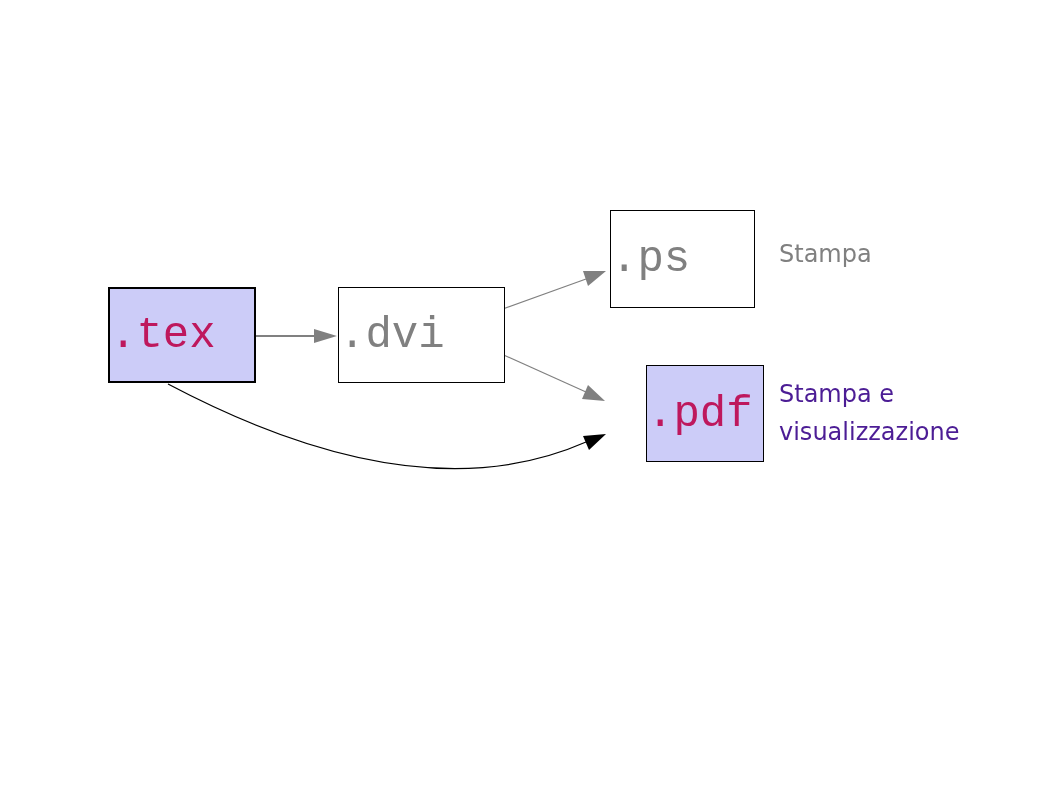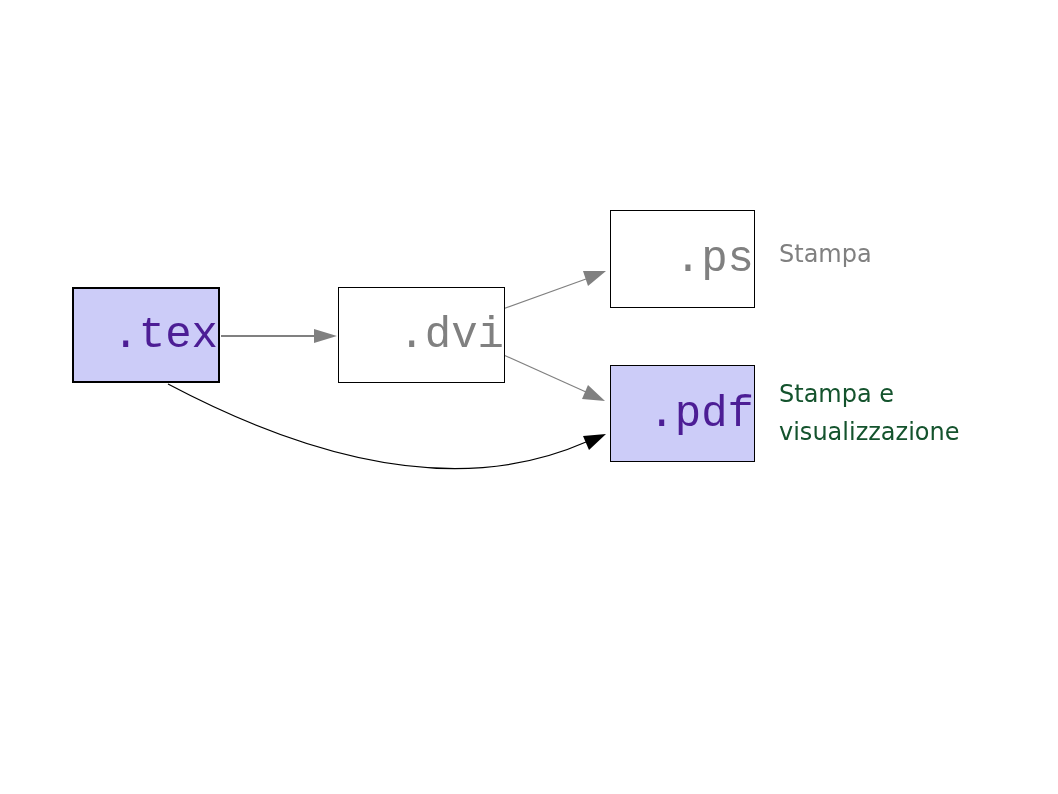--- a/index.html
+++ b/index.html
@@ -14,40 +14,40 @@
   .connectors {
     position: absolute;
     left: 0; top: 0;
     width: 1058px; height: 794px;
   }
   .node {
     position: absolute;
     box-sizing: border-box;
     display: flex;
     align-items: center;
-    justify-content: flex-end;
+    justify-content: flex-start;
     font-family: "Liberation Mono", "DejaVu Sans Mono", monospace;
     font-size: 44px;
     line-height: 1;
     white-space: nowrap;
   }
-  .node.accent { background: #ccccf8; border: 2px solid #000000; color: #4c1d95; }
+  .node.accent { background: #ccccf8; border: 2px solid #000000; color: #be185d; margin-left: 36px; }
   .node.plain  { background: #ffffff; border: 1.5px solid #000000; color: #808080; }
   .node.accent.thinborder { border-width: 1.5px; }
   .node-tex { left: 72px;  top: 287px; width: 148px; height: 96px; }
   .node-dvi { left: 338px; top: 287px; width: 167px; height: 96px; }
   .node-ps  { left: 610px; top: 210px; width: 145px; height: 98px; }
-  .node-pdf { left: 610px; top: 365px; width: 145px; height: 97px; }
+  .node-pdf { left: 610px; top: 365px; width: 118px; height: 97px; }
   .annotation {
     position: absolute;
     font-size: 24px;
     line-height: 38px;
   }
   .annotation.gray { color: #808080; }
-  .annotation.dark { color: #14532d; }
+  .annotation.dark { color: #4c1d95; }
   .annotation-ps  { left: 779px; top: 235px; width: 220px; }
   .annotation-pdf { left: 779px; top: 375px; width: 255px; }
 </style>
 </head>
 <body>
 
 <div class="canvas">
 
   <svg class="connectors" viewBox="0 0 1058 794" xmlns="http://www.w3.org/2000/svg">
 

